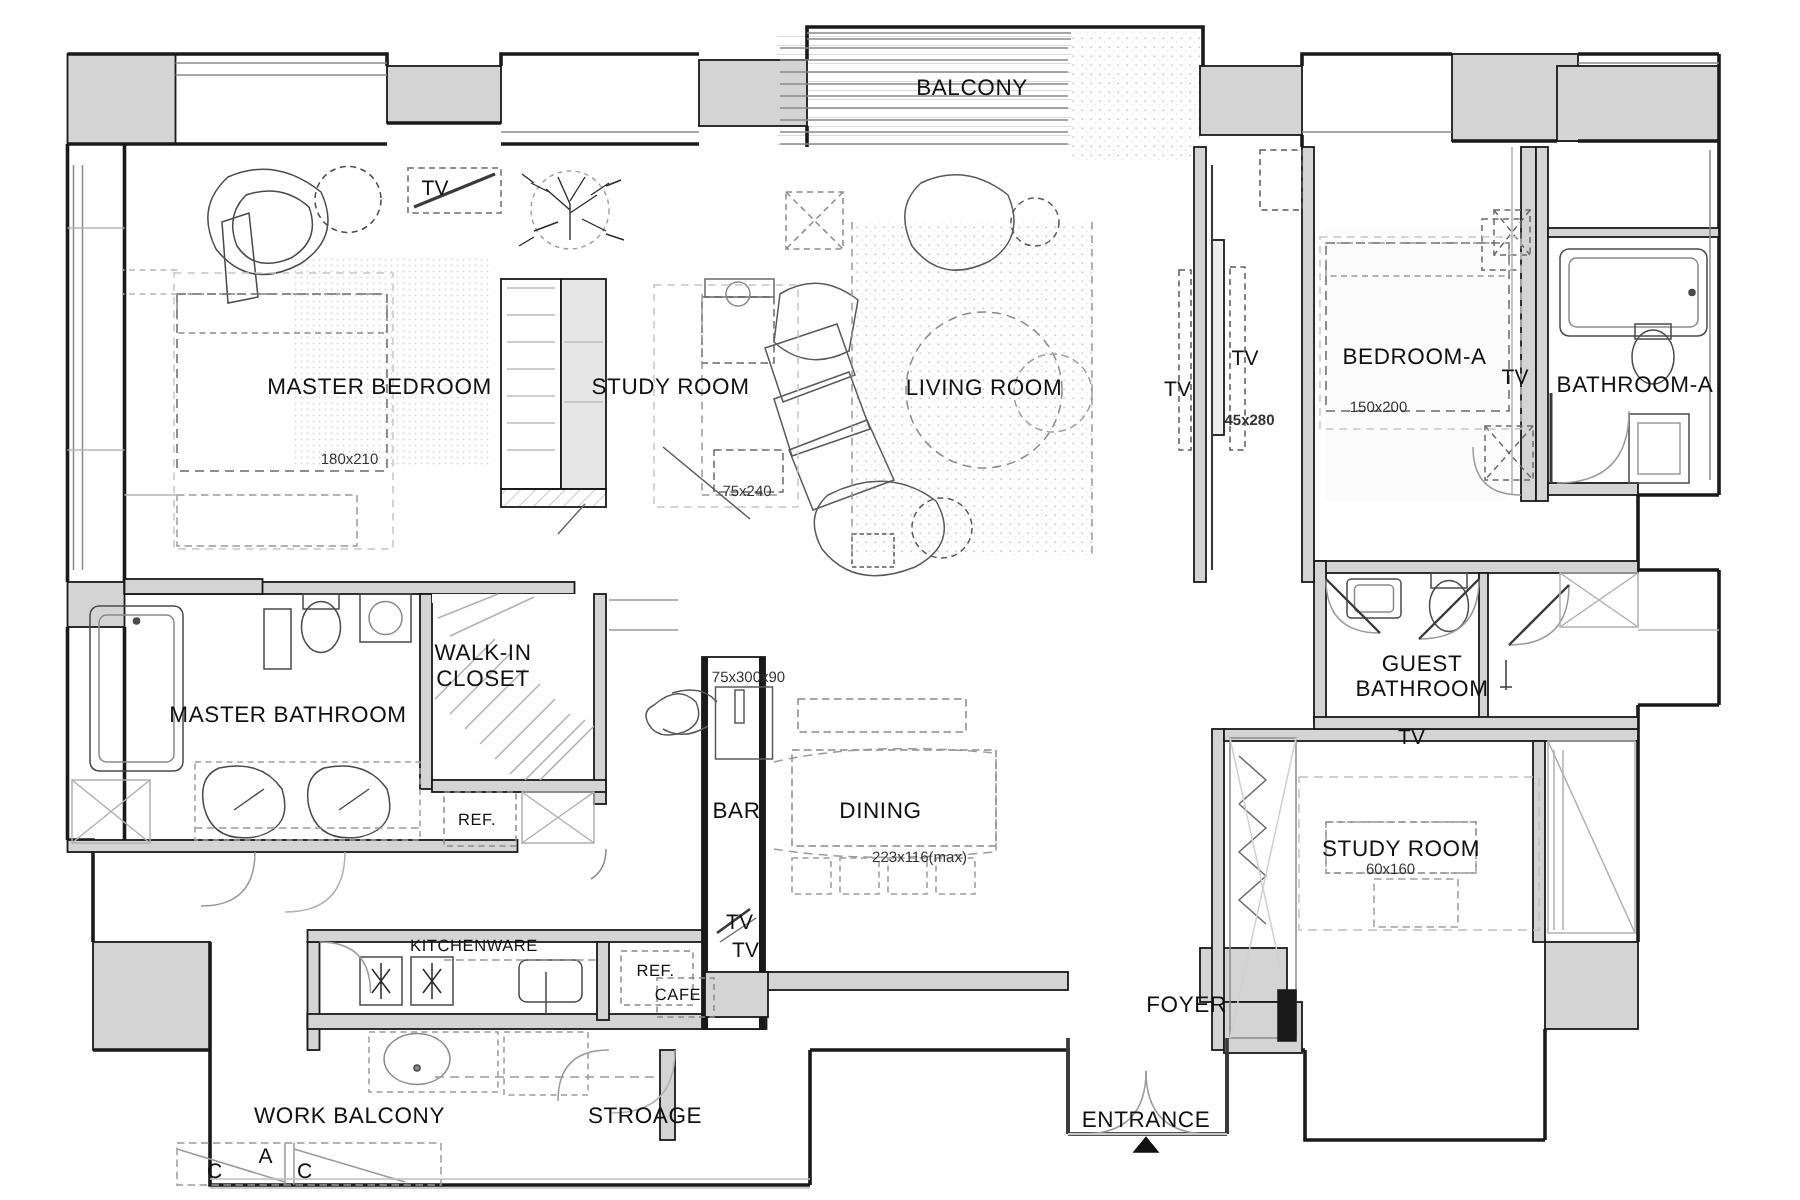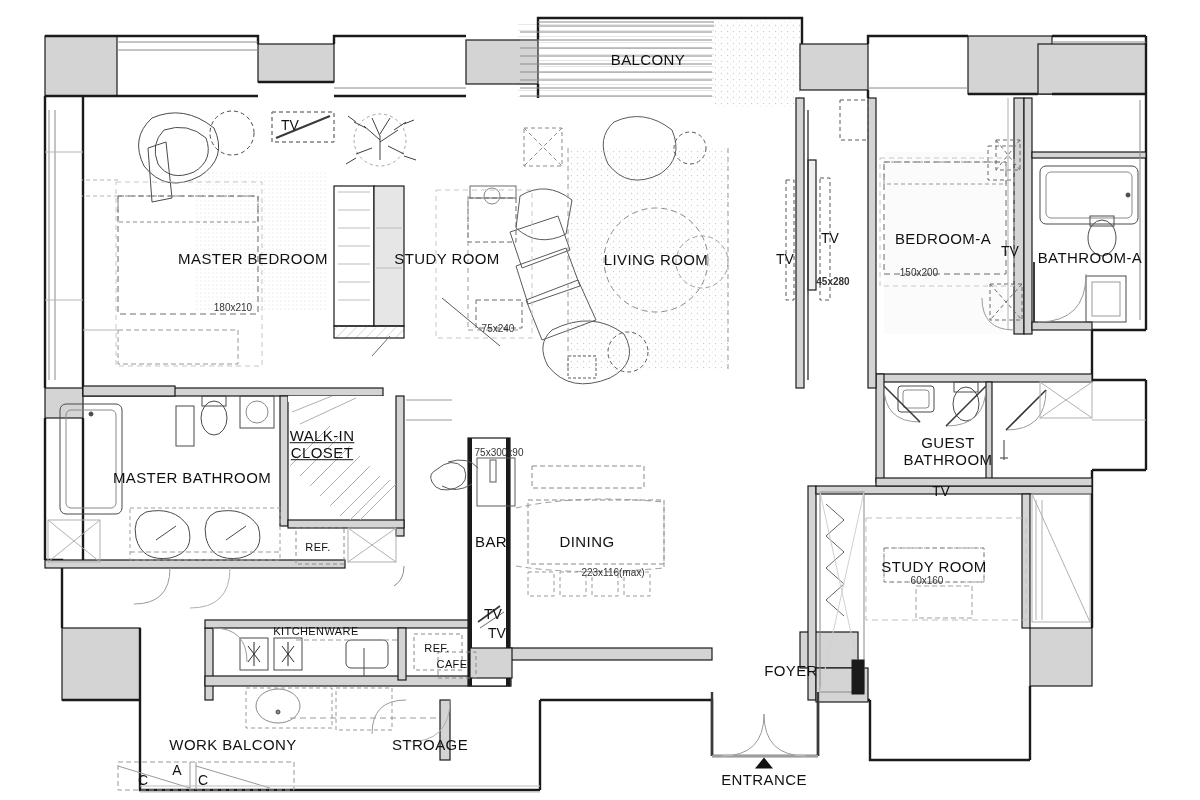--- a/index.html
+++ b/index.html
@@ -574,31 +574,31 @@
   </svg>
 
   <div>
     <div class="room-label sz-lg" style="left:648px; top:60px;">BALCONY</div>
     <div class="room-label sz-lg" style="left:253px; top:259px;">MASTER BEDROOM</div>
     <div class="room-label sz-lg" style="left:447px; top:259px;">STUDY ROOM</div>
     <div class="room-label sz-lg" style="left:656px; top:260px;">LIVING ROOM</div>
     <div class="room-label sz-lg" style="left:943px; top:239px;">BEDROOM-A</div>
     <div class="room-label sz-lg" style="left:1090px; top:258px;">BATHROOM-A</div>
     <div class="room-label sz-lg" style="left:192px; top:478px;">MASTER BATHROOM</div>
-    <div class="room-label sz-lg" style="left:322px; top:445px;text-decoration:underline;">WALK-IN
+    <div class="room-label sz-lg" style="left:322px; top:445px;">WALK-IN
 CLOSET</div>
     <div class="room-label sz-lg" style="left:948px; top:452px;">GUEST
 BATHROOM</div>
     <div class="room-label sz-lg" style="left:491px; top:542px;">BAR</div>
     <div class="room-label sz-lg" style="left:587px; top:542px;">DINING</div>
     <div class="room-label sz-lg" style="left:934px; top:567px;">STUDY ROOM</div>
     <div class="room-label sz-lg" style="left:764px; top:671px;margin-left:27px;">FOYER</div>
     <div class="room-label sz-lg" style="left:233px; top:745px;">WORK BALCONY</div>
     <div class="room-label sz-lg" style="left:430px; top:745px;">STROAGE</div>
-    <div class="room-label sz-lg" style="left:764px; top:780px;">ENTRANCE</div>
+    <div class="room-label sz-lg" style="left:764px; top:748px;">ENTRANCE</div>
     <div class="room-label sz-sm" style="left:316px; top:631px;">KITCHENWARE</div>
     <div class="room-label sz-sm" style="left:318px; top:547px;">REF.</div>
     <div class="room-label sz-sm" style="left:437px; top:648px;">REF.</div>
     <div class="room-label sz-sm" style="left:452px; top:664px;">CAFE</div>
   </div>
 
   <div>
     <div class="room-label sz-xs" style="left:290px; top:126px;">TV</div>
     <div class="room-label sz-xs" style="left:785px; top:260px;">TV</div>
     <div class="room-label sz-xs" style="left:830px; top:239px;">TV</div>

